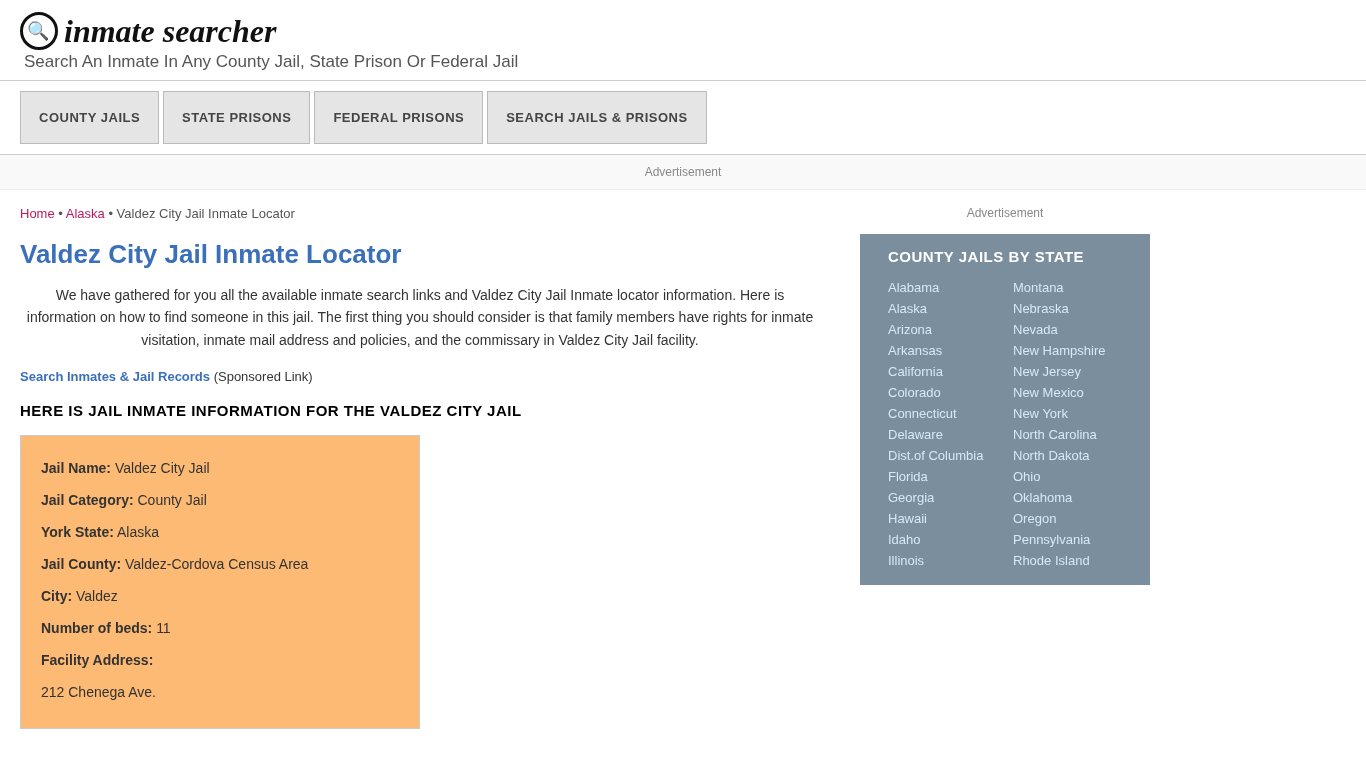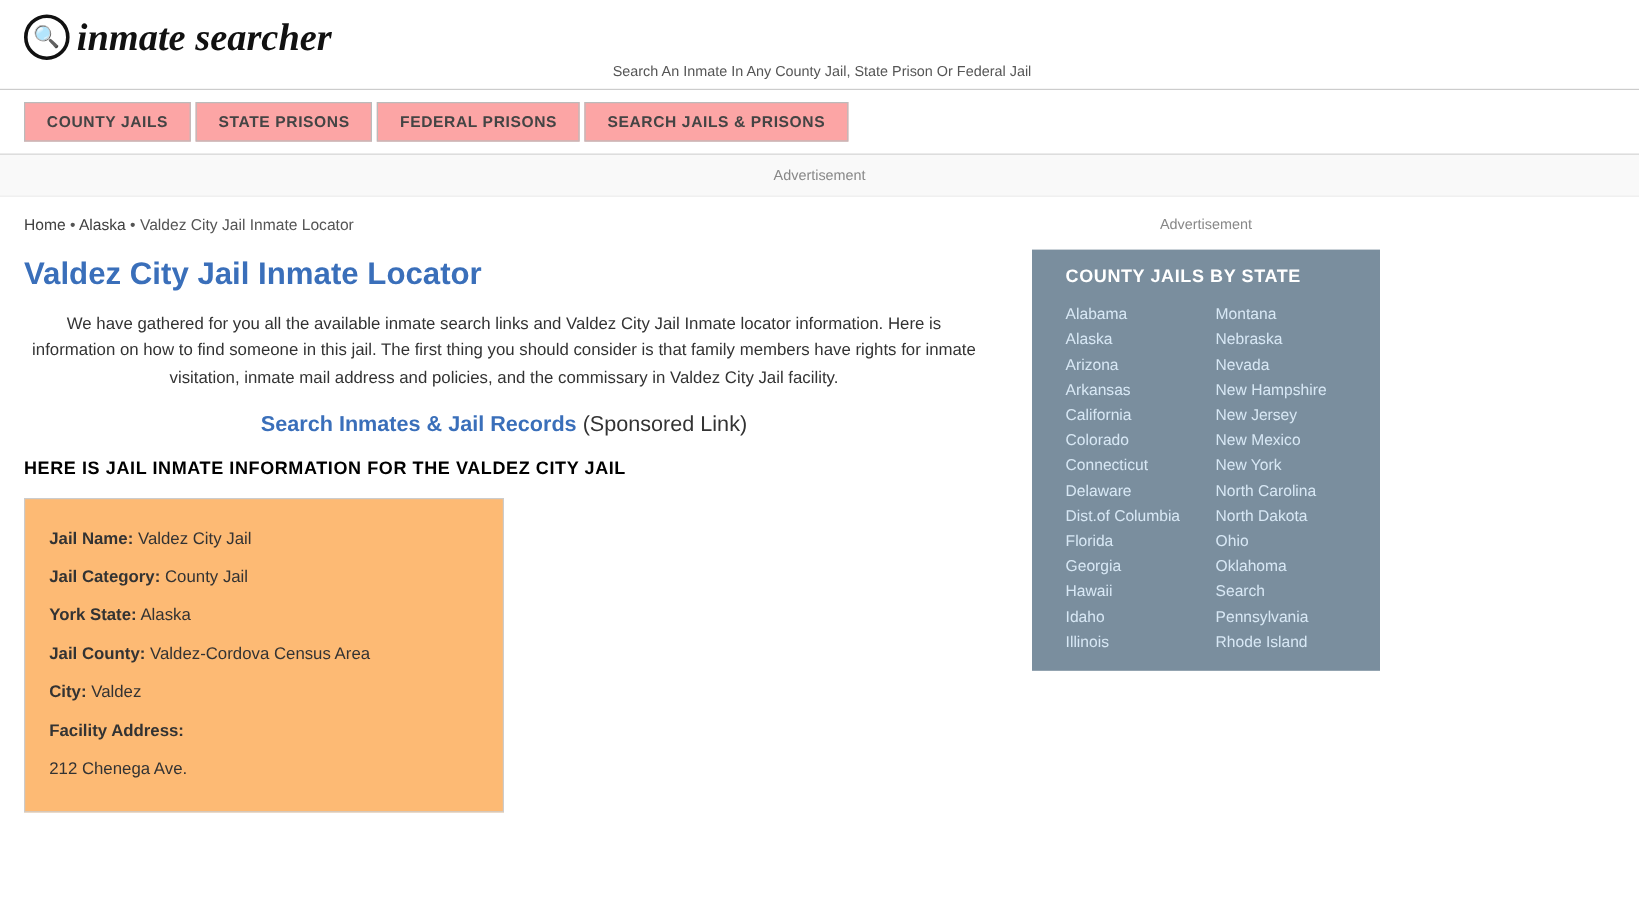--- a/index.html
+++ b/index.html
@@ -10,51 +10,51 @@
     #logo-area { display: flex; align-items: center; gap: 6px; }
     #logo-icon {
       width: 38px; height: 38px; border-radius: 50%; background: #fff;
       border: 3px solid #111; display: flex; align-items: center; justify-content: center;
       font-size: 18px; font-weight: bold; color: #111;
     }
     #logo-text {
       font-size: 32px; font-weight: bold; font-style: italic; color: #111;
       font-family: Georgia, serif;
     }
-    #tagline { font-size: 12px; color: #555; margin-top: 2px; margin-left: 4px; text-align: center; }
+    #tagline { font-size: 17px; color: #555; margin-top: 2px; margin-left: 4px; }
 
     
     #nav { display: flex; gap: 0; padding: 10px 20px; border-bottom: 1px solid #ccc; }
     .nav-btn {
-      border: 1px solid #bbb; background: #fca5a5; padding: 8px 18px;
+      border: 1px solid #bbb; background: #e5e5e5; padding: 18px 18px;
       font-size: 13px; font-weight: bold; color: #444; cursor: pointer;
       letter-spacing: 0.5px; margin-right: 4px;
     }
 
     
     #ad-bar { text-align: center; padding: 10px; font-size: 12px; color: #888; background: #f9f9f9; border-bottom: 1px solid #eee; }
 
     
     #main { display: flex; padding: 0 20px; max-width: 1366px; }
 
     
     #content { flex: 1; padding: 16px 20px 20px 0; max-width: 820px; }
 
     
     #breadcrumb { font-size: 13px; color: #555; margin-bottom: 18px; }
-    #breadcrumb a { color: #404040; text-decoration: none; }
+    #breadcrumb a { color: #be185d; text-decoration: none; }
 
     
     #page-title { font-size: 26px; color: #3a6fba; font-weight: bold; margin-bottom: 14px; }
 
     
     #description { font-size: 14px; line-height: 1.6; color: #333; margin-bottom: 18px; text-align: center; }
 
     
-    #sponsored-link { text-align: center; margin-bottom: 18px; font-size: 18px; }
+    #sponsored-link { text-align: left; margin-bottom: 18px; font-size: 13px; }
     #sponsored-link a { color: #3a6fba; font-weight: bold; text-decoration: none; }
     #sponsored-text { color: #666; font-style: italic; }
 
     
     #section-heading {
       font-size: 15px; font-weight: bold; color: #000000;
       margin-bottom: 16px; letter-spacing: 0.5px;
     }
 
     
@@ -135,20 +135,24 @@
         <span class="info-label">York State:</span>
         <span> </span><span>Alaska</span>
       </div>
       <div class="info-row">
         <span class="info-label">Jail County:</span>
         <span> </span><span>Valdez-Cordova Census Area</span>
       </div>
       <div class="info-row">
         <span class="info-label">City:</span>
         <span> </span><span>Valdez</span>
+      </div>
+      <div class="info-row">
+        <span class="info-label">Number of beds:</span>
+        <span> </span><span>11</span>
       </div>
       <div class="info-row">
         <span class="info-label">Facility Address:</span>
       </div>
       <div class="info-row">
         <span>212 Chenega Ave.</span>
       </div>
     </div>
 
   </div>
@@ -179,21 +183,21 @@
             <a class="state-link" href="#">Nebraska</a>
             <a class="state-link" href="#">Nevada</a>
             <a class="state-link" href="#">New Hampshire</a>
             <a class="state-link" href="#">New Jersey</a>
             <a class="state-link" href="#">New Mexico</a>
             <a class="state-link" href="#">New York</a>
             <a class="state-link" href="#">North Carolina</a>
             <a class="state-link" href="#">North Dakota</a>
             <a class="state-link" href="#">Ohio</a>
             <a class="state-link" href="#">Oklahoma</a>
-            <a class="state-link" href="#">Search</a>
+            <a class="state-link" href="#">Oregon</a>
             <a class="state-link" href="#">Pennsylvania</a>
             <a class="state-link" href="#">Rhode Island</a>
           </div>
       </div>
     </div>
   </div>
 
 </div>
 
 </body></html>

